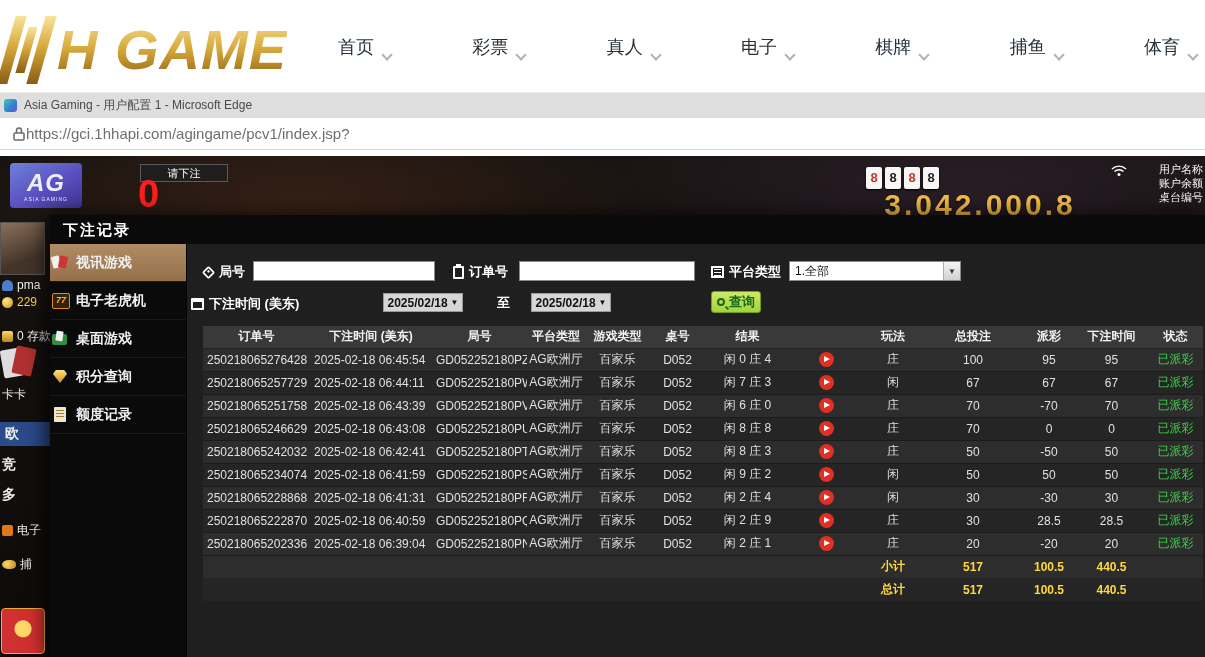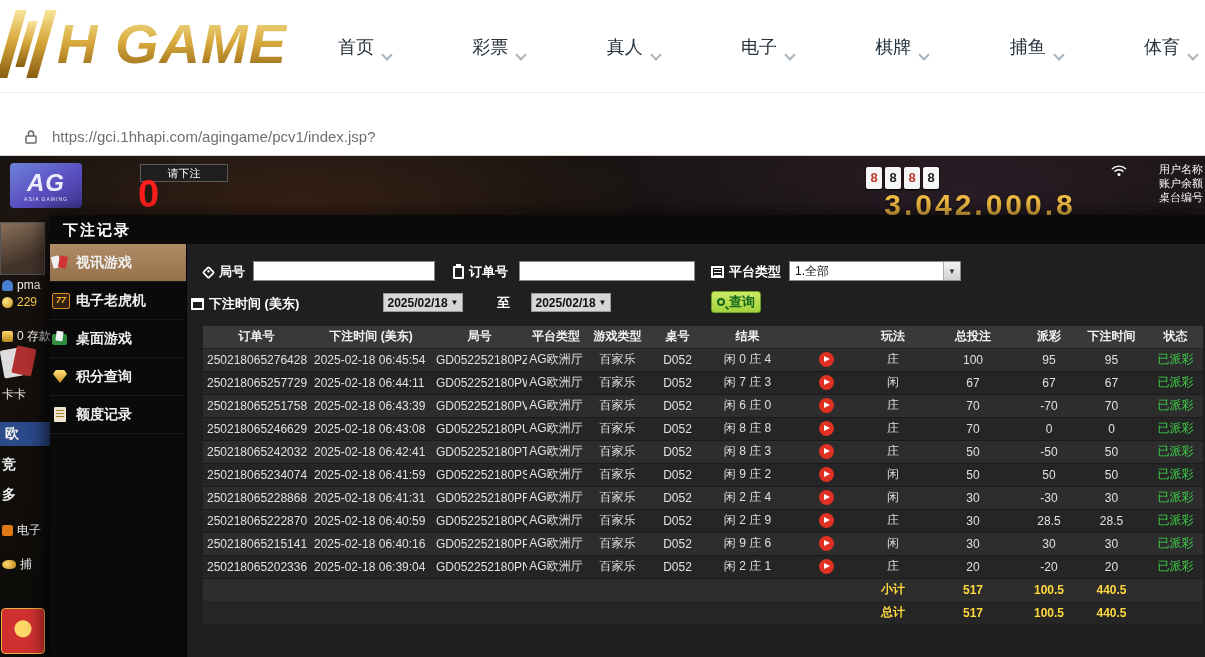--- a/index.html
+++ b/index.html
@@ -2,37 +2,37 @@
 <html style="--win-red: #cf4437; --loss-green: #3fbf4a; --status-green: #3fd24a; --summary-yellow: #ffd83d; --accent-gold: #d7a93c;"><head>
 <meta charset="utf-8">
 <style>
   * { margin:0; padding:0; box-sizing:border-box; }
   html,body { background:#888; }
   body { font-family:"Liberation Sans","DejaVu Sans",sans-serif; }
   .page { position:relative; width:1205px; height:657px; background:#fff; overflow:hidden; margin:0 auto; }
 
   
   .topnav { position:absolute; left:0; top:0; width:100%; height:93px; background:#fff; border-bottom:1px solid #ececec; }
-  .logo { position:absolute; left:6px; top:10px; display:flex; align-items:center; gap:10px; cursor:pointer; }
+  .logo { position:absolute; left:6px; top:16px; display:flex; align-items:center; gap:10px; cursor:pointer; }
   .logo-mark { display:flex; gap:5px; transform:skewX(-16deg); }
   .logo-mark i { display:block; width:11px; height:68px; background:linear-gradient(180deg,#f8e49a 0%,#d7a93c 45%,#8a5c12 100%); }
   .logo-mark i.mid { height:46px; margin-top:11px; width:9px; }
   .logo-text { font-size:56px; line-height:68px; font-weight:bold; font-style:italic; letter-spacing:1px;
     background:linear-gradient(180deg,#f8e49a 0%,#d7a93c 48%,#8a5c12 100%);
     -webkit-background-clip:text; background-clip:text; color:transparent; }
   .main-nav { position:absolute; left:338px; right:8px; top:0; height:93px; display:flex; justify-content:space-between; align-items:center; }
   .nav-item { display:flex; align-items:flex-end; gap:9px; cursor:pointer; }
   .nav-item span { font-size:18px; color:#26323c; }
   .chev { width:8px; height:8px; border-right:2px solid #a9b4bd; border-bottom:2px solid #a9b4bd; transform:rotate(45deg); margin-top:-5px; }
 
   
   .edgebar { position:absolute; left:0; top:93px; width:100%; height:25px; background:#dedede; display:flex; align-items:center; gap:7px; padding-left:4px; }
   .edge-icon { width:13px; height:13px; border-radius:3px; background:linear-gradient(135deg,#49c3b1,#2f7fd3 60%,#7a4fd0); flex:0 0 13px; }
   .edge-title { font-size:12px; color:#4a4a4a; }
-  .urlbar { position:absolute; left:0; top:118px; width:100%; height:38px; background:#fff; border-bottom:1px solid #d6d6d6; display:flex; align-items:center; gap:14px; padding-left:24px; cursor:text; }
+  .urlbar { position:absolute; left:0; top:118px; width:100%; height:32px; background:#fff; border-bottom:1px solid #d6d6d6; display:flex; align-items:center; padding-left:12px; cursor:text; }
   .url { font-size:15px; color:#6f6f6f; }
 
   
   .game { position:absolute; left:0; top:156px; width:100%; height:501px; overflow:hidden;
     background:
       radial-gradient(ellipse 500px 200px at 25% 14%, rgba(140,70,40,.30), transparent 70%),
       radial-gradient(ellipse 600px 240px at 80% 8%, rgba(95,60,105,.25), transparent 70%),
       linear-gradient(180deg,#171310,#0d0b09); }
   .ag-box { position:absolute; left:10px; top:7px; width:72px; height:45px; border-radius:4px;
     background:linear-gradient(150deg,#6d82d8,#5a4fc0 55%,#40348f); display:flex; flex-direction:column;
@@ -174,20 +174,24 @@
           <span>捕鱼</span>
           <i class="chev"></i>
         </div>
         <div class="nav-item">
           <span>体育</span>
           <i class="chev"></i>
         </div>
       </div>
   </div>
 
+  <div class="edgebar">
+    <span class="edge-icon"></span>
+    <span class="edge-title">Asia Gaming - 用户配置 1 - Microsoft Edge</span>
+  </div>
 
   <div class="urlbar">
     <svg width="14" height="16" viewBox="0 0 14 16">
       <rect x="2" y="7" width="10" height="7" rx="1" fill="none" stroke="#6a6a6a" stroke-width="1.5"></rect>
       <path d="M4.5 7 V4.5 a2.5 2.5 0 0 1 5 0 V7" fill="none" stroke="#6a6a6a" stroke-width="1.5"></path>
     </svg>
     <span class="url">https://gci.1hhapi.com/agingame/pcv1/index.jsp?</span>
   </div>
 
   <div class="game">
@@ -449,37 +453,20 @@
                   <td>
                     <div class="play-btn"></div>
                   </td>
                   <td>庄</td>
                   <td>30</td>
                   <td class="pay-pos">28.5</td>
                   <td>28.5</td>
                   <td class="status-cell">已派彩</td>
                 </tr>
                 <tr>
-                  <td class="l">250218065215141</td>
-                  <td class="l">2025-02-18 06:40:16</td>
-                  <td class="l">GD052252180PP</td>
-                  <td>AG欧洲厅</td>
-                  <td>百家乐</td>
-                  <td>D052</td>
-                  <td>闲 9 庄 6</td>
-                  <td>
-                    <div class="play-btn"></div>
-                  </td>
-                  <td>闲</td>
-                  <td>30</td>
-                  <td class="pay-pos">30</td>
-                  <td>30</td>
-                  <td class="status-cell">已派彩</td>
-                </tr>
-                <tr>
                   <td class="l">250218065202336</td>
                   <td class="l">2025-02-18 06:39:04</td>
                   <td class="l">GD052252180PN</td>
                   <td>AG欧洲厅</td>
                   <td>百家乐</td>
                   <td>D052</td>
                   <td>闲 2 庄 1</td>
                   <td>
                     <div class="play-btn"></div>
                   </td>

